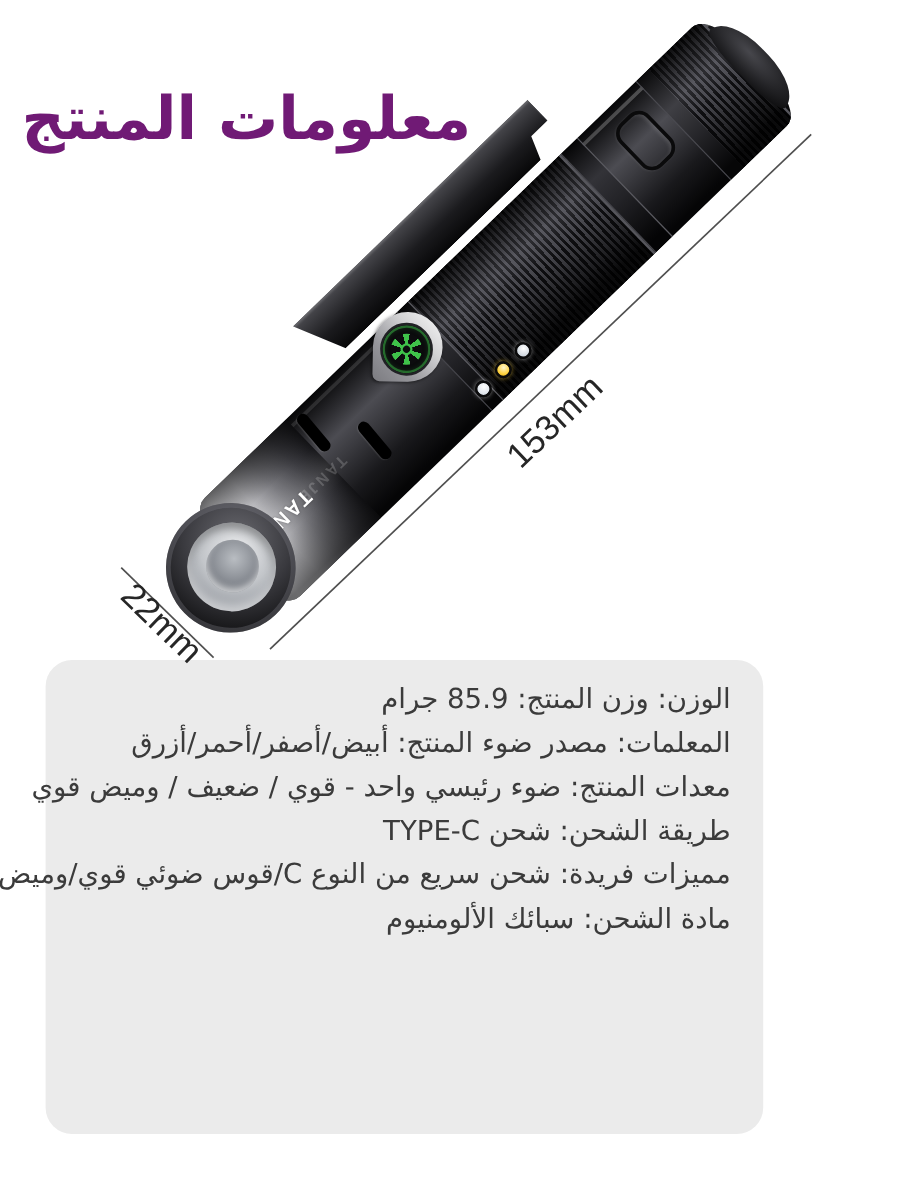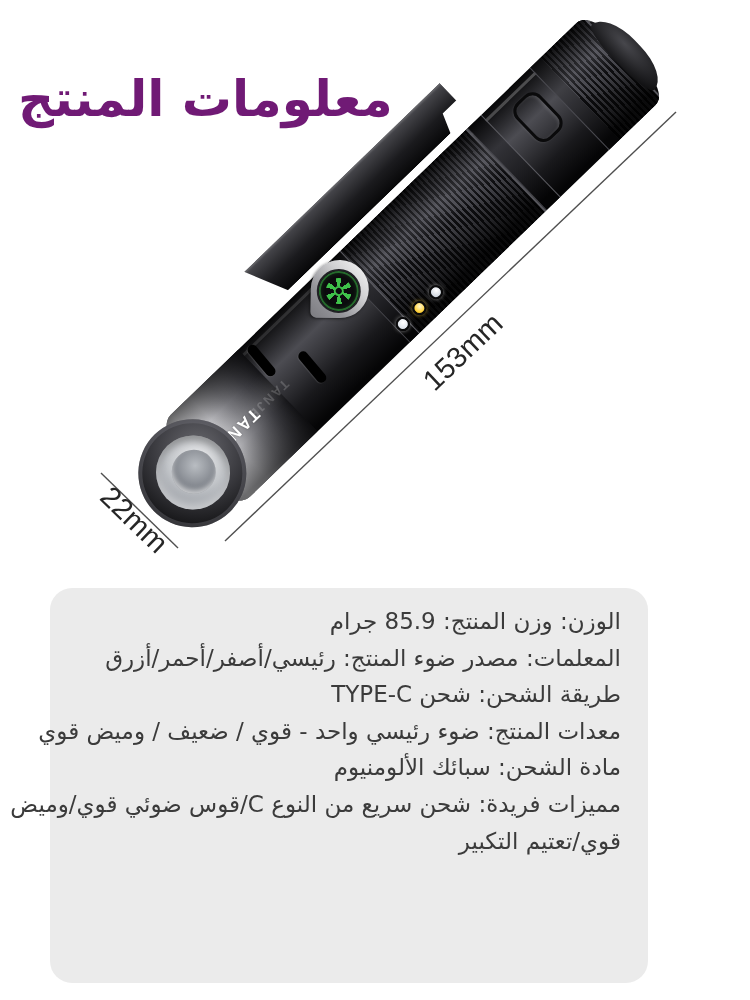--- a/index.html
+++ b/index.html
@@ -103,22 +103,22 @@
 
   
   .measure{position:absolute;left:0;top:0;z-index:6;pointer-events:none;}
   .measure line{stroke:#4f4f4f;stroke-width:1.4;}
   .dim-label{position:absolute;z-index:7;color:#262626;font-size:29px;
     font-family:"Liberation Sans","DejaVu Sans",sans-serif;white-space:nowrap;}
   .dim-length{left:463px;top:352px;transform:translate(-50%,-50%) rotate(-43.5deg);}
   .dim-diameter{left:134px;top:520px;transform:translate(-50%,-50%) rotate(44deg);}
 
   
-  .spec-panel{position:absolute;left:38px;top:588px;width:598px;height:395px;background:#ebebeb;
-    border-radius:22px;box-sizing:border-box;padding:15px 27px 0 24px;margin-left:12px;}
+  .spec-panel{position:absolute;left:38px;top:550px;width:598px;height:395px;background:#ebebeb;
+    border-radius:22px;box-sizing:border-box;padding:15px 27px 0 24px;}
   .spec-line{direction:rtl;text-align:right;font-size:23px;line-height:36.6px;color:#3b3b3b;
     white-space:nowrap;overflow:visible;}
 </style>
 </head>
 <body>
 
 <div class="canvas">
 
   <h1 class="page-title">معلومات المنتج</h1>
 
@@ -166,21 +166,20 @@
 
   <svg class="measure" width="750" height="1000">
     <line x1="676" y1="112" x2="225" y2="541"></line>
     <line x1="101" y1="473" x2="178" y2="548"></line>
   </svg>
   <div class="dim-label dim-length">153mm</div>
   <div class="dim-label dim-diameter">22mm</div>
 
   <div class="spec-panel">
     <div class="spec-line">الوزن: وزن المنتج: 85.9 جرام</div>
-    <div class="spec-line">المعلمات: مصدر ضوء المنتج: رئيسي/أصفر/أحمر/أزرق</div>
+    <div class="spec-line">المعلمات: مصدر ضوء المنتج: أبيض/أصفر/أحمر/أزرق</div>
+    <div class="spec-line">معدات المنتج: ضوء رئيسي واحد - قوي / ضعيف / وميض قوي</div>
     <div class="spec-line">طريقة الشحن: شحن TYPE-C</div>
-    <div class="spec-line">معدات المنتج: ضوء رئيسي واحد - قوي / ضعيف / وميض قوي</div>
+    <div class="spec-line">مميزات فريدة: شحن سريع من النوع C/قوس ضوئي قوي/وميض</div>
     <div class="spec-line">مادة الشحن: سبائك الألومنيوم</div>
-    <div class="spec-line">مميزات فريدة: شحن سريع من النوع C/قوس ضوئي قوي/وميض</div>
-    <div class="spec-line">قوي/تعتيم التكبير</div>
   </div>
 
 </div>
 
 </body></html>

